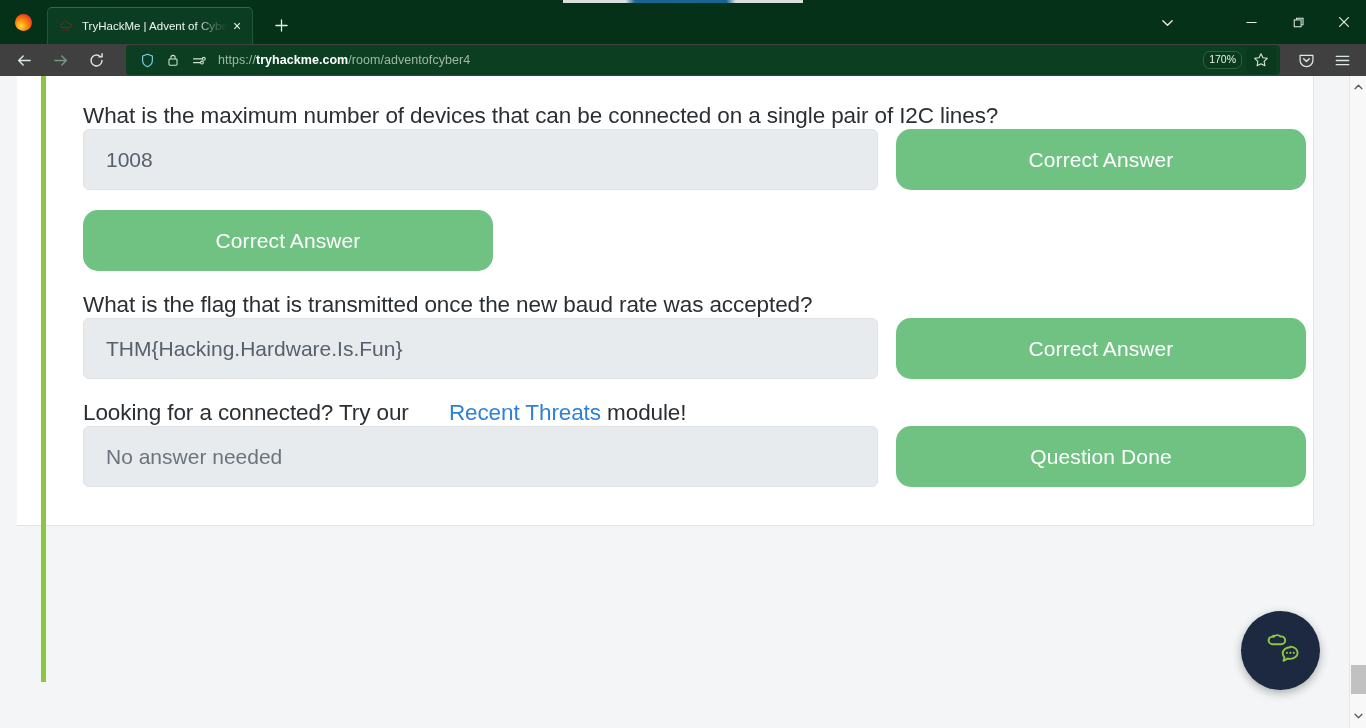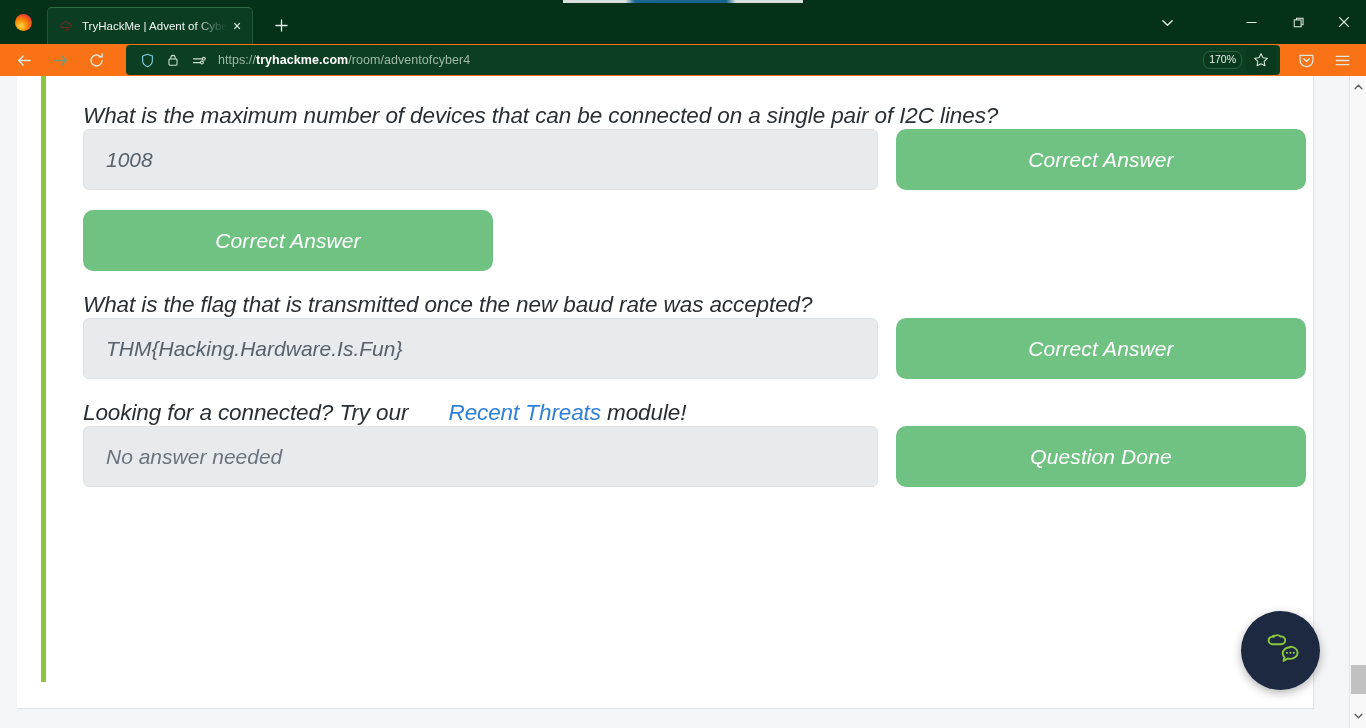--- a/index.html
+++ b/index.html
@@ -115,21 +115,21 @@
     width: 45px; height: 44px;
     display: flex; align-items: center; justify-content: center;
     color: #e4ece6;
   }
   .winbtn.listall { width: 40px; margin-right: 42px; }
   .winbtn.min { margin-right: 2px; }
 
   
   .navbar {
     height: 27px;
-    background: #f97316;
+    background: #404040;
     display: flex;
     align-items: center;
     padding: 16px 6px;
     flex: none;
   }
   .navbtn {
     width: 36px; height: 32px;
     display: flex; align-items: center; justify-content: center;
     color: #dce9e0;
     flex: none;
@@ -198,26 +198,25 @@
     flex: 1;
     background: #f4f5f6;
     position: relative;
     overflow: hidden;
   }
   .card {
     position: absolute;
     left: 17px;
     top: 0px;
     width: 1297px;
-    height: 633px;
+    height: 450px;
     background: #ffffff;
     border: 1px solid #e2e4e7;
     border-left: none;
     border-top: none;
-    font-style: italic;
   }
   .accent-bar {
     position: absolute;
     left: 24px; top: 0;
     width: 5px;
     height: 606px;
     background: #8bc640;
   }
 
   .content {
@@ -256,21 +255,21 @@
     padding: 0 22px;
     font-size: 21px;
     color: #57616b;
     flex: none;
   }
   .answer-input.placeholder { color: #6b747d; }
   .answer-btn {
     width: 410px;
     height: 61px;
     background: #70c282;
-    border-radius: 10px;
+    border-radius: 15px;
     display: flex;
     align-items: center;
     justify-content: center;
     color: #ffffff;
     font-size: 21px;
     font-weight: 400;
     flex: none;
     letter-spacing: .1px;
   }
 

